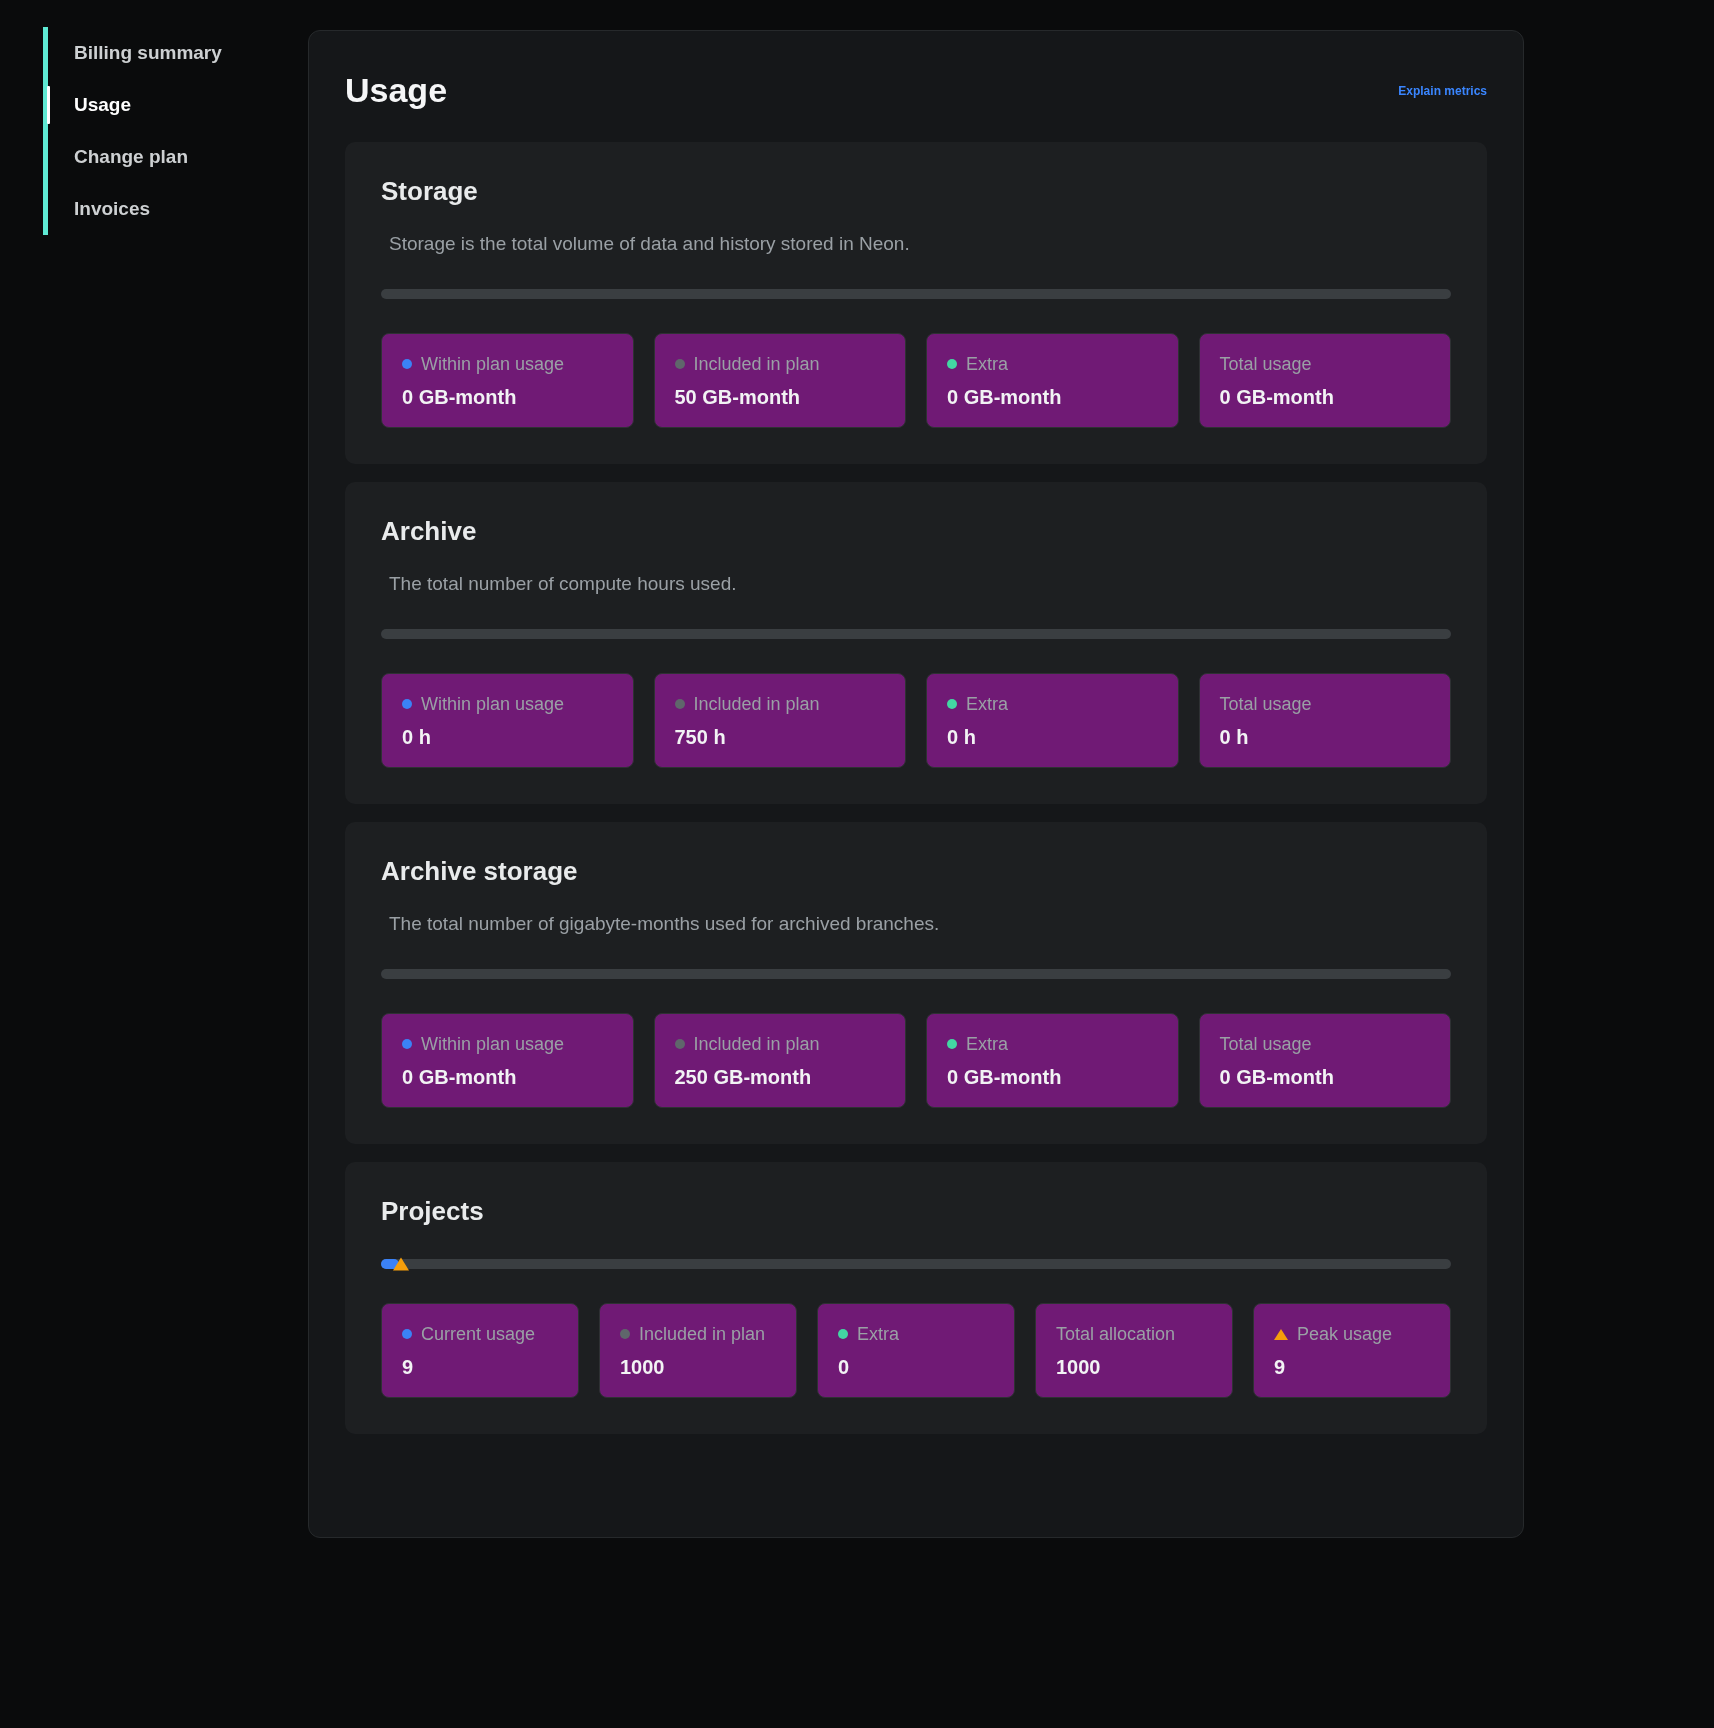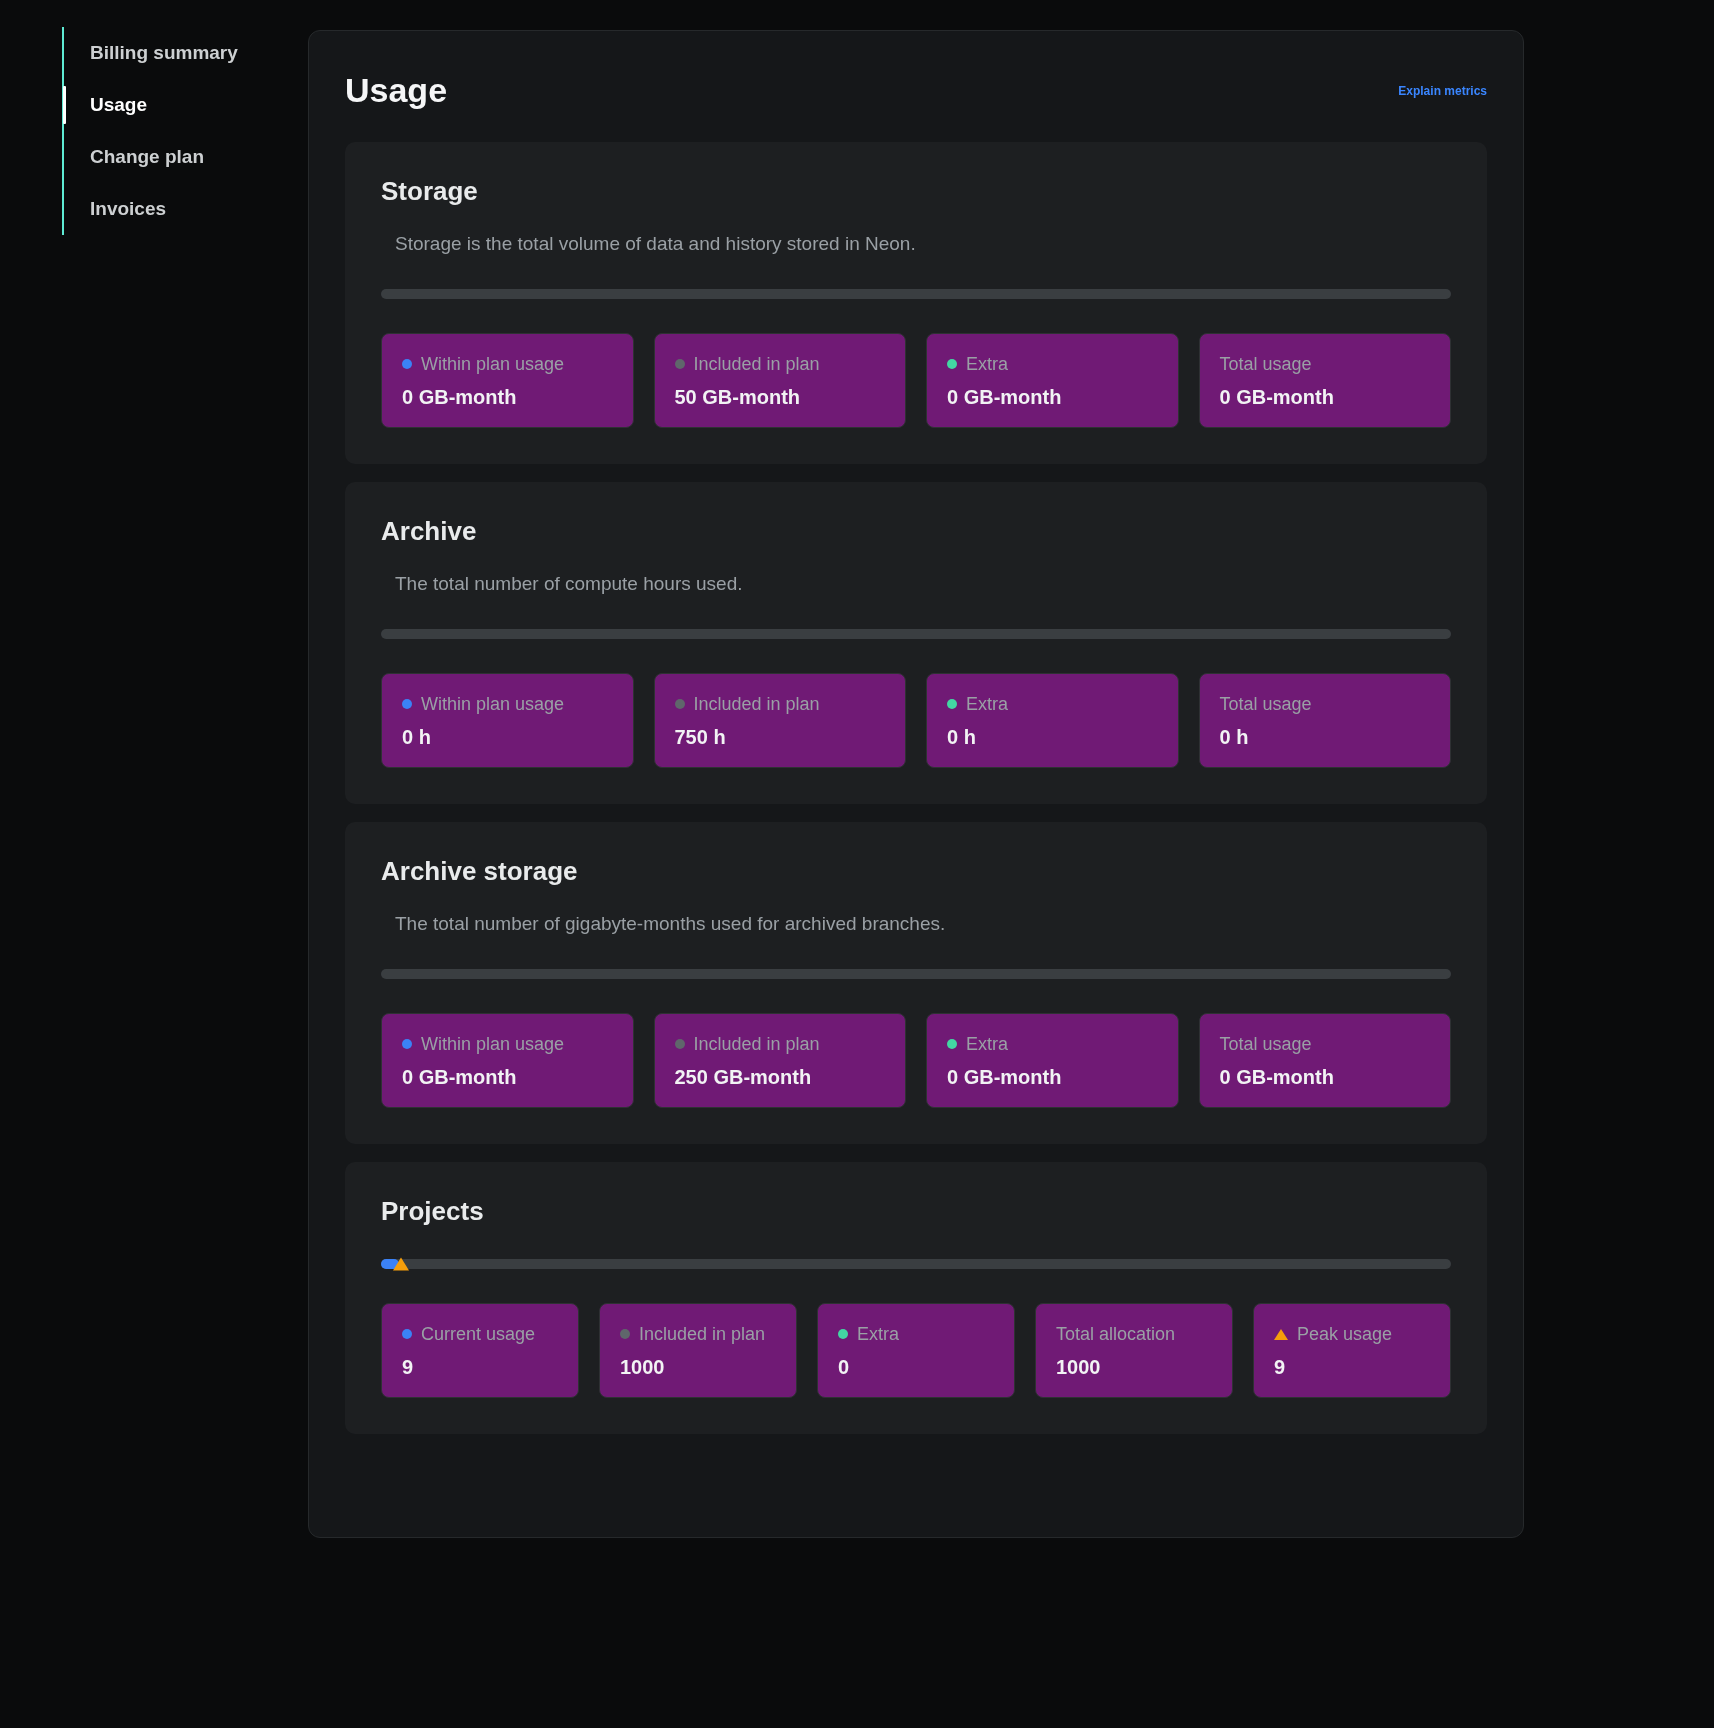--- a/index.html
+++ b/index.html
@@ -8,22 +8,22 @@
     width: 1714px; height: 1728px;
     background: #0a0b0c;
     font-family: "Liberation Sans", "DejaVu Sans", sans-serif;
     color: #ffffff;
     position: relative;
     overflow: hidden;
   }
 
   
   .sidebar {
-    position: absolute; left: 62px; top: 27px; width: 245px;
-    border-left: 2px solid #5eead4;
+    position: absolute; left: 43px; top: 27px; width: 245px;
+    border-left: 5px solid #5eead4;
   }
   .side-item {
     position: relative;
     padding: 14px 0 14px 26px;
     font-size: 19px; line-height: 24px; font-weight: 600;
     color: #cdd0d2; cursor: pointer;
   }
   .side-item.active { color: #ffffff; }
   .side-item.active::before {
     content: ""; position: absolute; left: -1.5px; top: 7px; bottom: 7px;
@@ -42,21 +42,21 @@
     font-size: 12px; font-weight: 600;
     color: var(--link-blue, #3b82f6); text-decoration: none; cursor: pointer;
   }
 
   
   .card {
     background: #1d1f21; border-radius: 10px;
     padding: 34px 36px 36px; margin-bottom: 18px;
   }
   .card-title { margin: 0; font-size: 26px; font-weight: 600; color: #e9ebec; }
-  .card-desc { margin: 24px 14px 0; font-size: 19px; line-height: 26px; color: #9aa0a5; }
+  .card-desc { margin: 24px 8px 0; font-size: 19px; line-height: 26px; color: #9aa0a5; }
 
   .bar {
     position: relative; margin-top: 32px;
     height: 10px; border-radius: 6px; background: #3a3e41;
   }
   .bar-fill {
     position: absolute; left: 0; top: 0; bottom: 0;
     border-radius: 6px; background: var(--accent-blue, #3b82f6);
   }
   .bar-fill.visible-min { min-width: 18px; }

